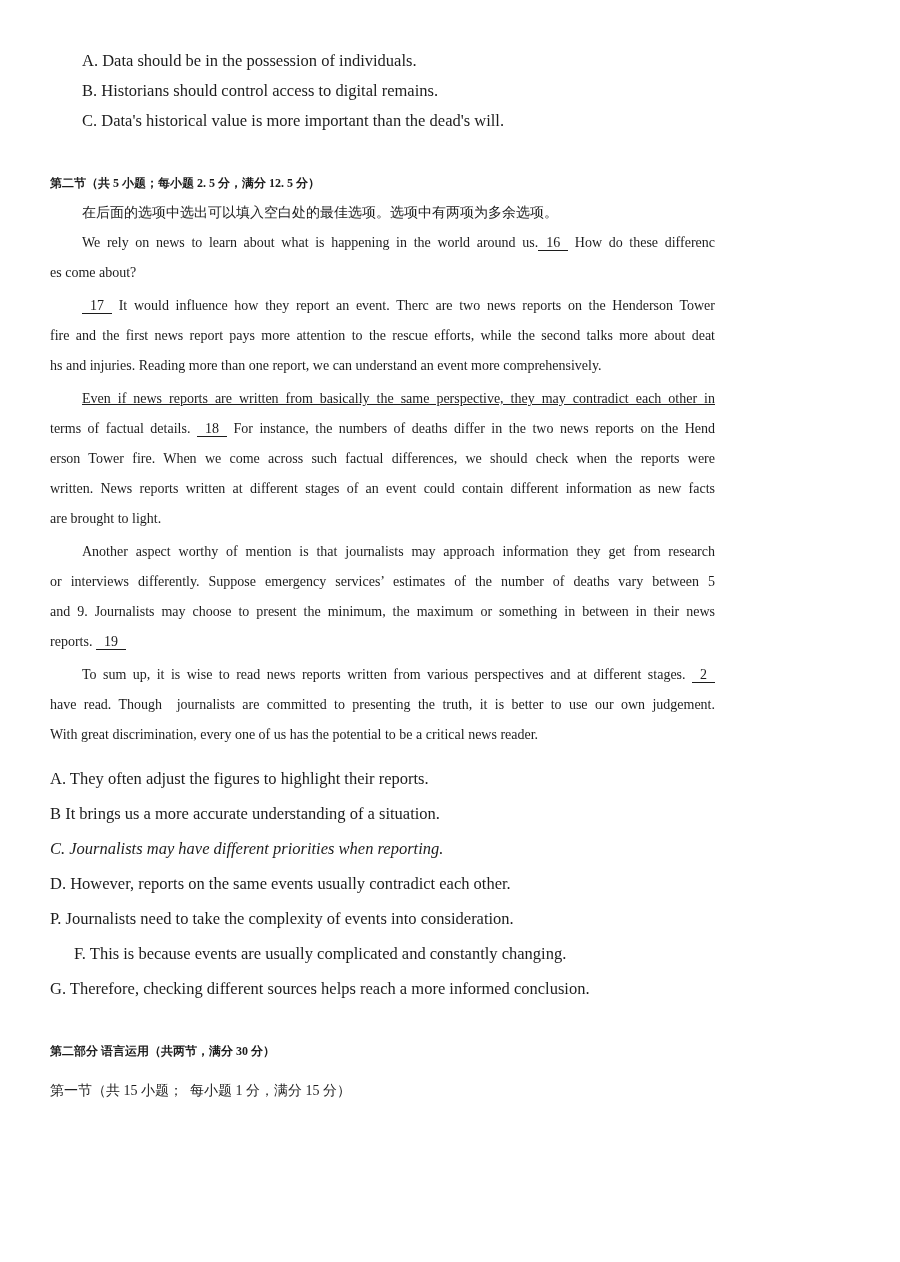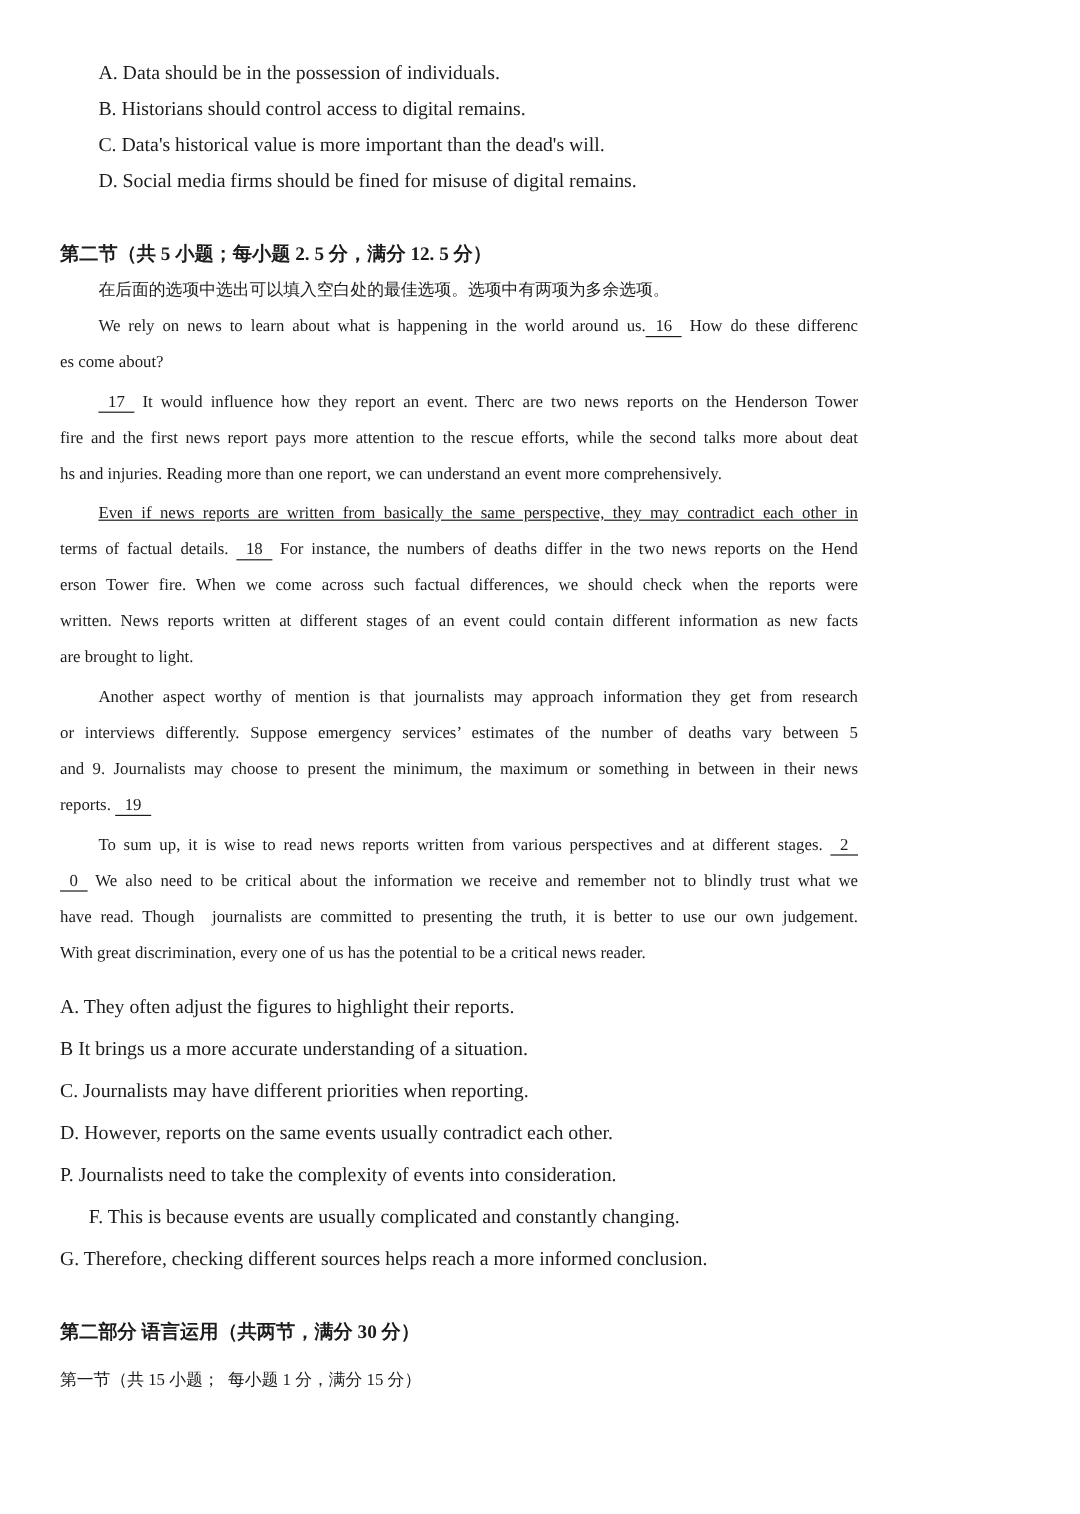--- a/index.html
+++ b/index.html
@@ -25,42 +25,41 @@
     overflow: hidden;
     white-space: normal;
   }
   .line.j {
     text-align: justify;
     text-align-last: justify;
   }
   .para { margin-bottom: 3px; }
   .heading {
     font-weight: bold;
-    font-size: 16px;
+    font-size: 12px;
   }
   .opt {
     font-size: 16.5px;
     overflow: hidden;
   }
   .blank {
     border-bottom: 1.4px solid #1c1c1c;
     padding: 0 8px;
   }
   .gap { width: 100%; }
 </style>
 </head>
 <body>
 
 <div class="page">
   <div>
       <div>
         <div class="opt" style="line-height: 30px; height: 30px; text-indent: 32px;">A. Data should be in the possession of individuals.</div>
         <div class="opt" style="line-height: 30px; height: 30px; text-indent: 32px;">B. Historians should control access to digital remains.</div>
         <div class="opt" style="line-height: 30px; height: 30px; text-indent: 32px;">C. Data's historical value is more important than the dead's will.</div>
-        <div class="opt" style="line-height: 30px; height: 30px; text-indent: 32px;">D. Social media firms should be fined for misuse of digital remains.</div>
       </div>
       <div class="gap" style="height: 32px;"></div>
       <div class="line heading">第二节（共 5 小题；每小题 2. 5 分，满分 12. 5 分）</div>
       <div class="line" style="text-indent: 32px;">在后面的选项中选出可以填入空白处的最佳选项。选项中有两项为多余选项。</div>
       <div class="para">
         <div class="line j" style="text-indent: 32px;"><span>We rely on news to learn about what is happening in the world around us.</span><span class="blank">16</span><span> How do these differenc</span></div>
         <div class="line"><span>es come about?</span></div>
       </div>
       <div class="para">
         <div class="line j" style="text-indent: 32px;"><span class="blank">17</span><span> It would influence how they report an event. Therc are two news reports on the Henderson Tower</span></div>
@@ -75,29 +74,28 @@
         <div class="line"><span>are brought to light.</span></div>
       </div>
       <div class="para">
         <div class="line j" style="text-indent: 32px;"><span>Another aspect worthy of mention is that journalists may approach information they get from research</span></div>
         <div class="line j"><span>or interviews differently. Suppose emergency services’ estimates of the number of deaths vary between 5</span></div>
         <div class="line j"><span>and 9. Journalists may choose to present the minimum, the maximum or something in between in their news</span></div>
         <div class="line"><span>reports. </span><span class="blank">19</span></div>
       </div>
       <div class="para">
         <div class="line j" style="text-indent: 32px;"><span>To sum up, it is wise to read news reports written from various perspectives and at different stages. </span><span class="blank">2</span></div>
-        <div class="line j"><span class="blank">0</span><span> We also need to be critical about the information we receive and remember not to blindly trust what we</span></div>
         <div class="line j"><span>have read. Though&nbsp; journalists are committed to presenting the truth, it is better to use our own judgement.</span></div>
         <div class="line"><span>With great discrimination, every one of us has the potential to be a critical news reader.</span></div>
       </div>
       <div class="gap" style="height: 8px;"></div>
       <div>
         <div class="opt" style="line-height: 35px; height: 35px;">A. They often adjust the figures to highlight their reports.</div>
         <div class="opt" style="line-height: 35px; height: 35px;">B It brings us a more accurate understanding of a situation.</div>
-        <div class="opt" style="line-height: 35px; height: 35px;">C. Journalists may have different priorities when reporting.</div>
+        <div class="opt" style="line-height: 35px; height: 35px; font-style: italic;">C. Journalists may have different priorities when reporting.</div>
         <div class="opt" style="line-height: 35px; height: 35px;">D. However, reports on the same events usually contradict each other.</div>
         <div class="opt" style="line-height: 35px; height: 35px;">P. Journalists need to take the complexity of events into consideration.</div>
         <div class="opt" style="line-height: 35px; height: 35px; margin-left: 24px;">F. This is because events are usually complicated and constantly changing.</div>
         <div class="opt" style="line-height: 35px; height: 35px;">G. Therefore, checking different sources helps reach a more informed conclusion.</div>
       </div>
       <div class="gap" style="height: 30px;"></div>
       <div class="line heading">第二部分  语言运用（共两节，满分 30 分）</div>
       <div class="gap" style="height: 10px;"></div>
       <div class="line">第一节（共 15 小题；&nbsp; 每小题 1 分，满分 15 分）</div>
       <div class="gap" style="height: 6px;"></div>

